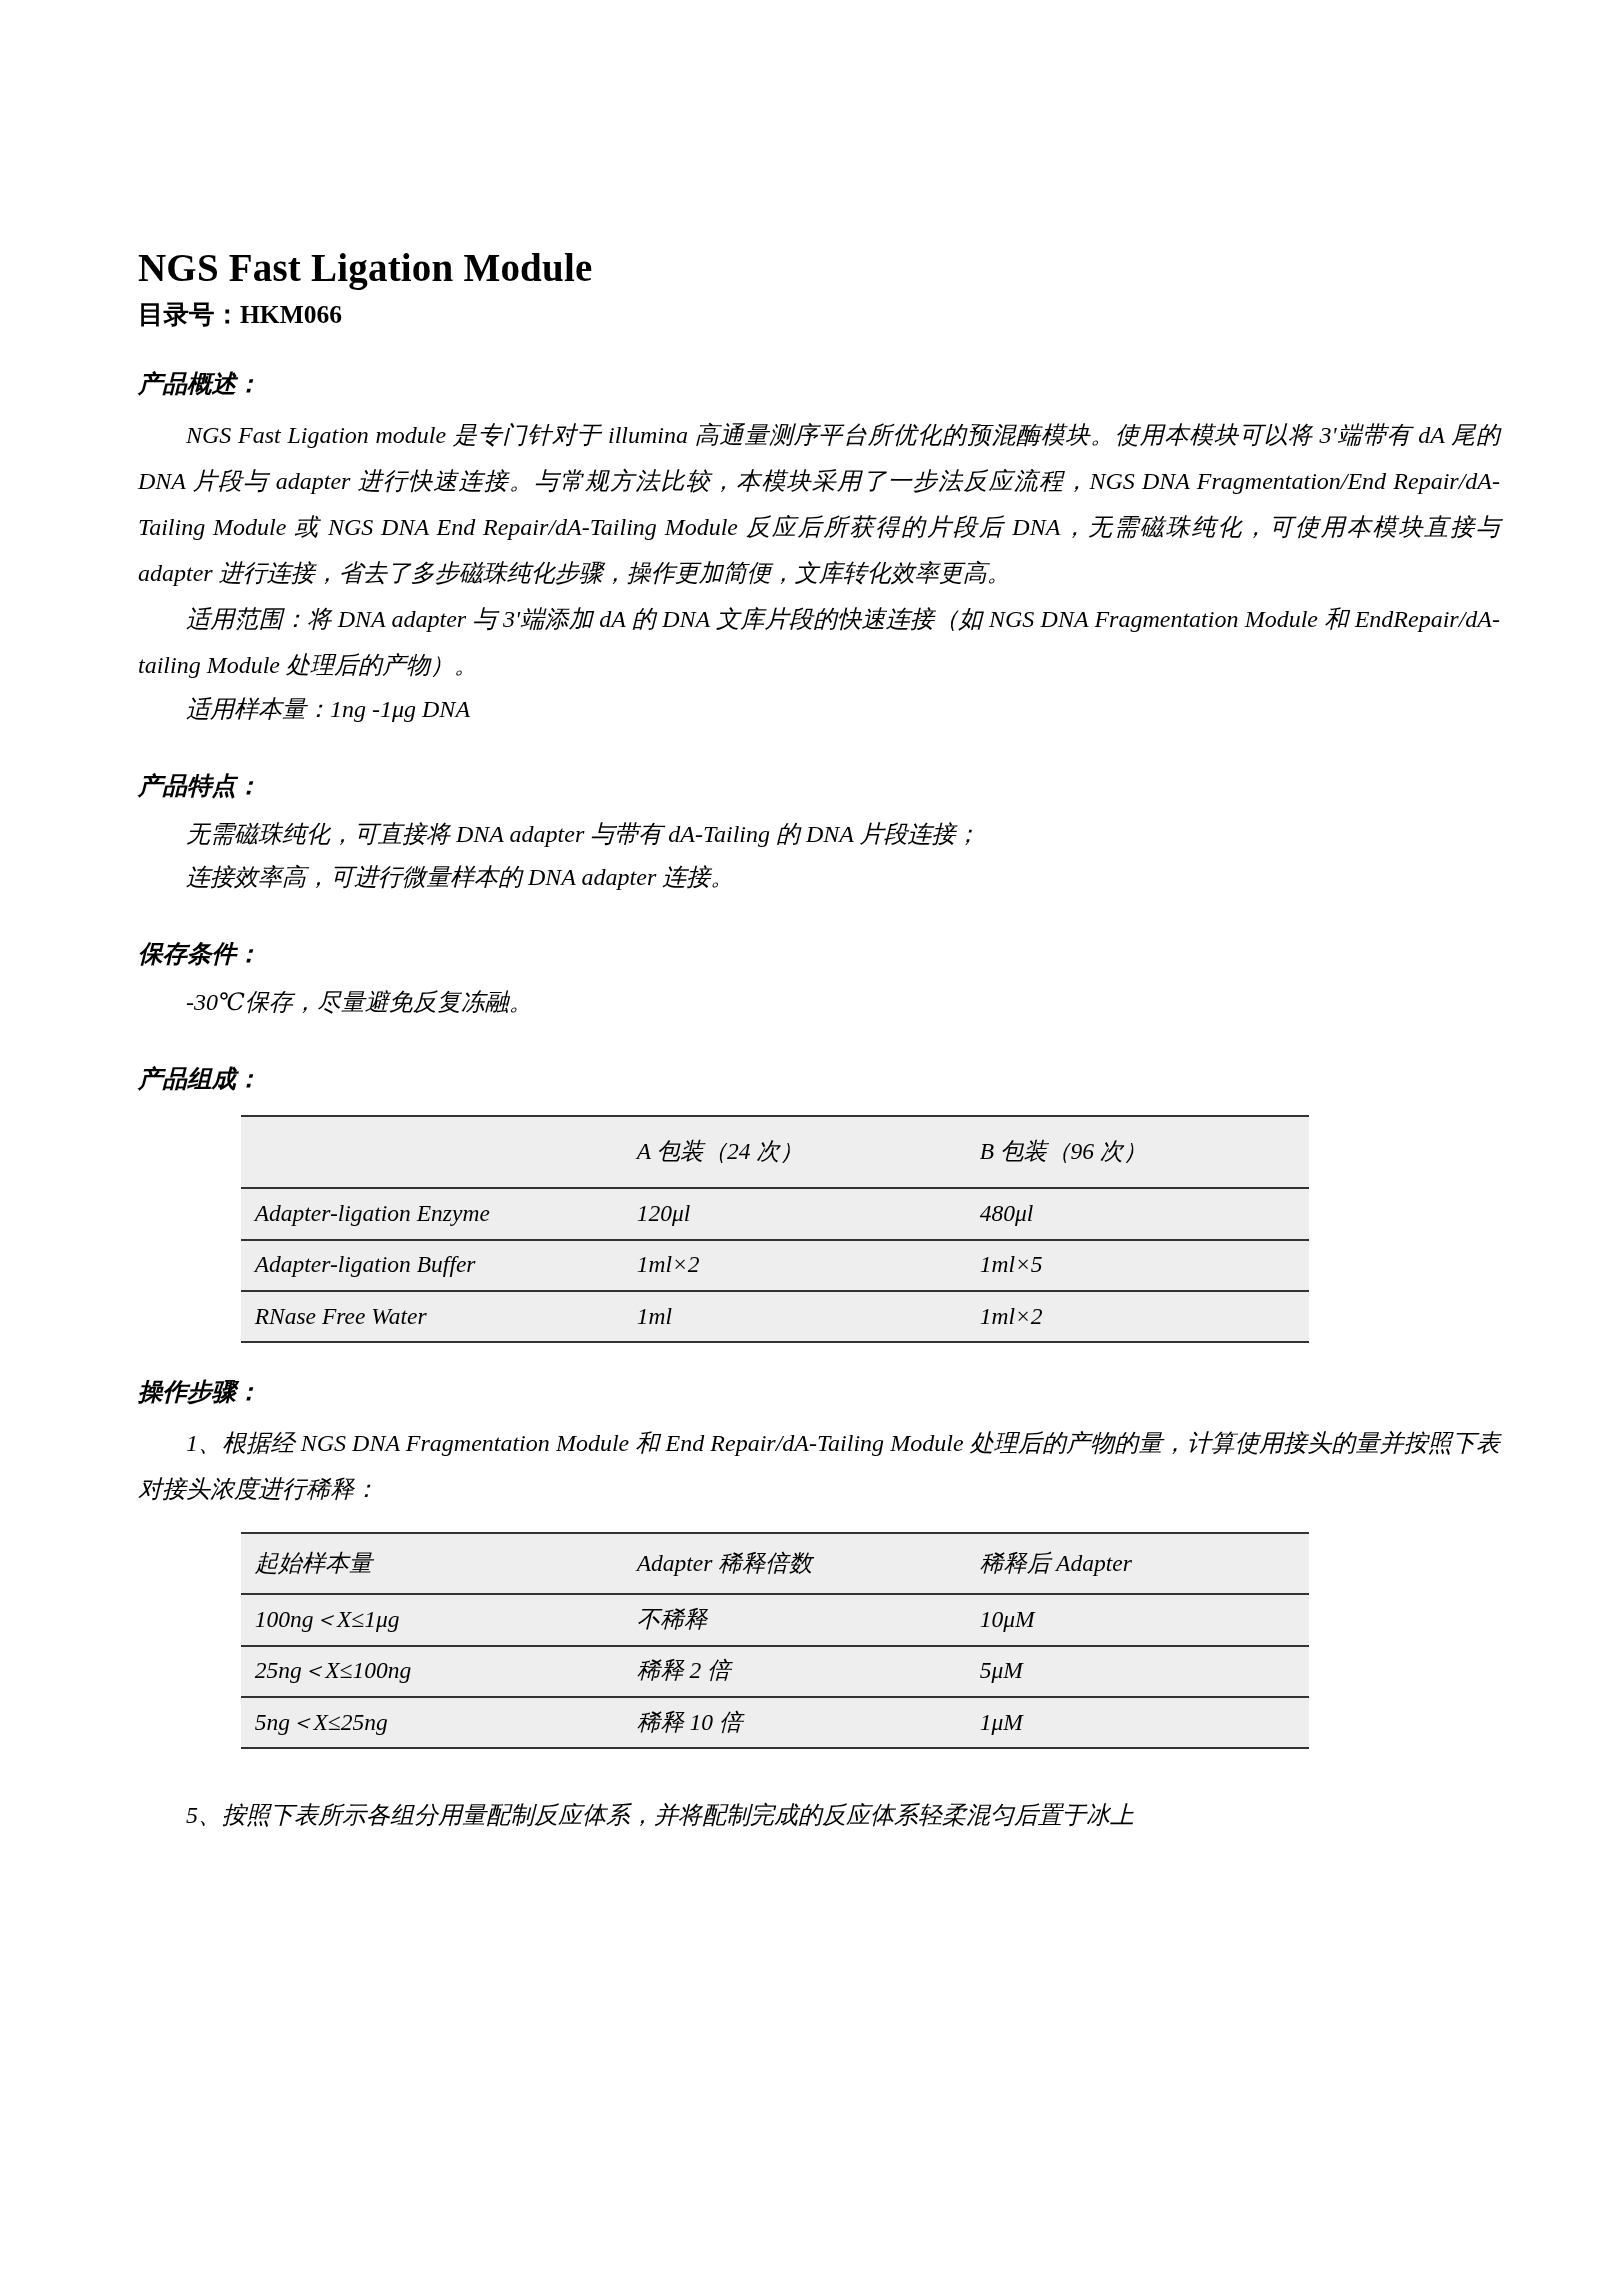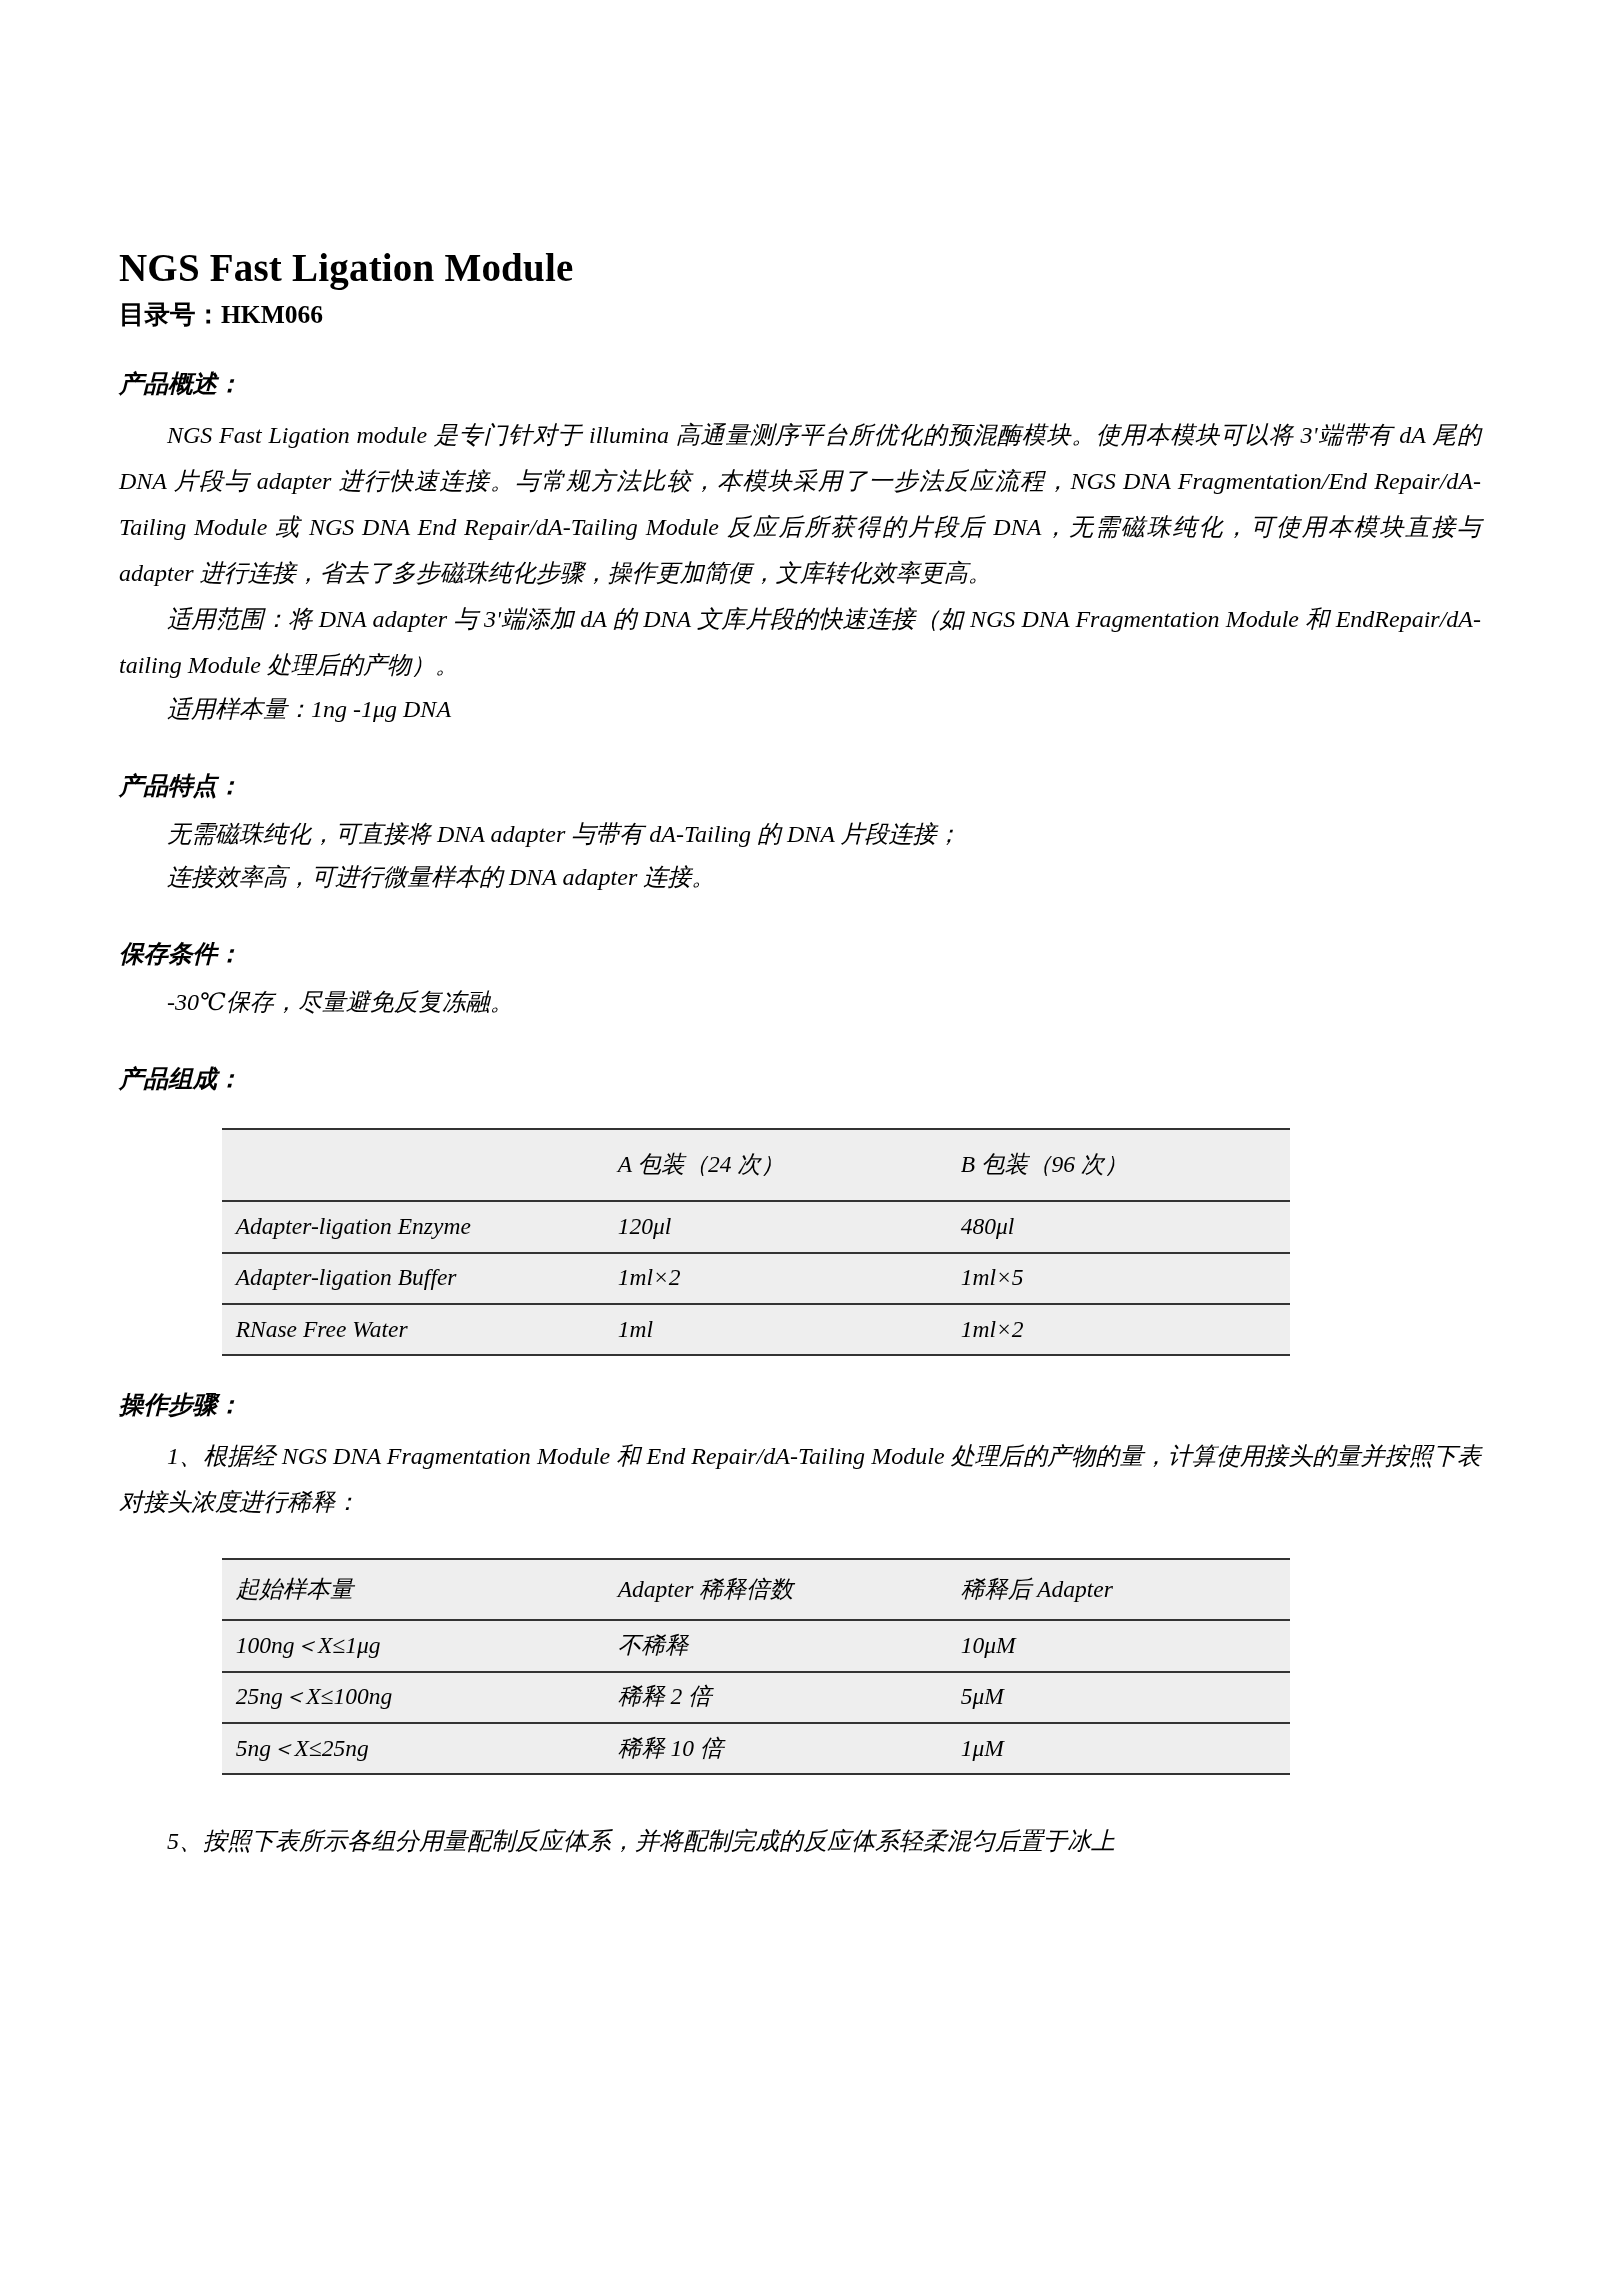--- a/index.html
+++ b/index.html
@@ -18,21 +18,21 @@
   .page {
     position: absolute;
     left: 0;
     top: 0;
     width: 1623px;
     height: 2293px;
     background: #ffffff;
   }
   .content {
     position: absolute;
-    left: 119px;
+    left: 138px;
     top: 245px;
     width: 1362px;
   }
 
   
   .doc-title {
     font-size: 39px;
     font-weight: bold;
     letter-spacing: 0.2px;
     line-height: 1.18;
@@ -77,21 +77,21 @@
   }
   p.plain {
     font-size: 24px;
     line-height: 1.78;
     margin: 0;
     text-indent: 2em;
   }
 
   
   .table-wrap {
-    margin: 33px 0 0 0;
+    margin: 20px 0 0 0;
   }
   table.doc-table {
     border-collapse: collapse;
     background: #eeeeee;
     font-size: 23.5px;
     table-layout: fixed;
   }
   table.doc-table td, table.doc-table th {
     padding: 8.8px 0 8.8px 13.7px;
     text-align: left;

